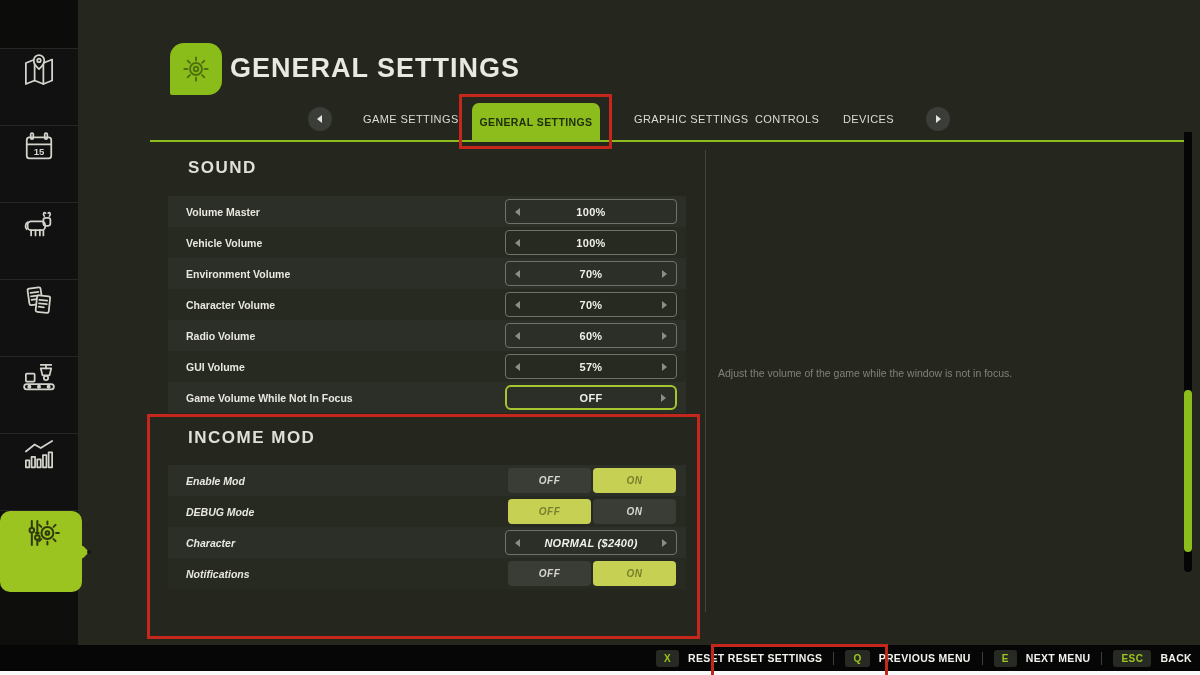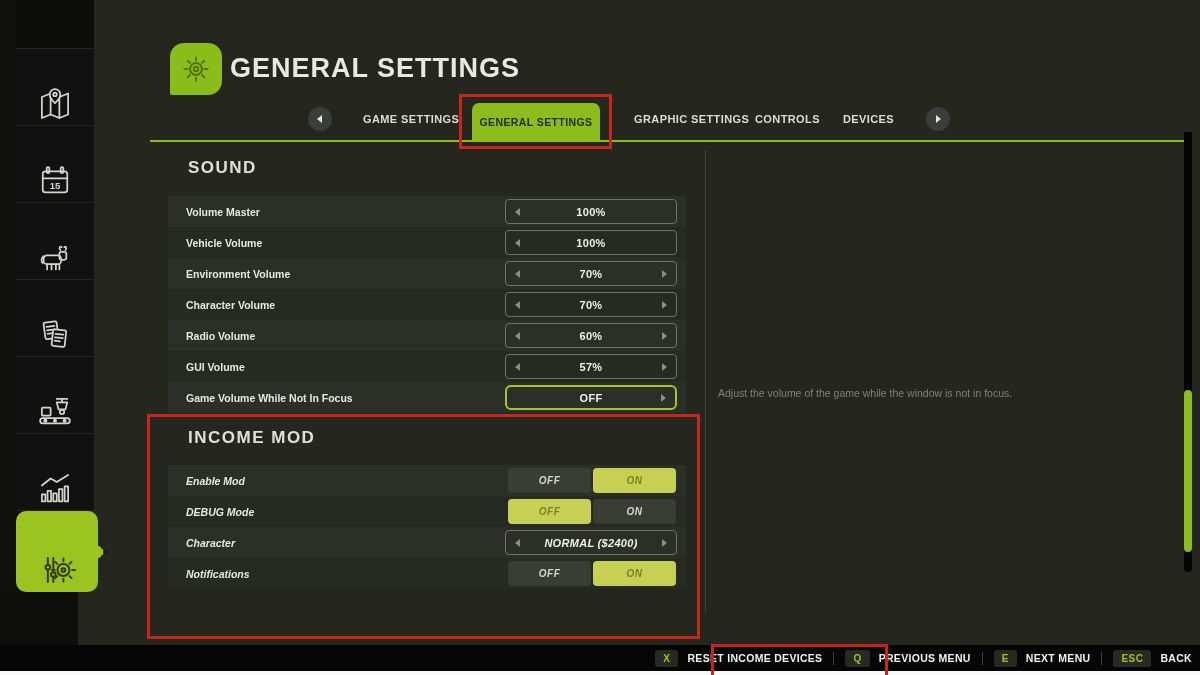--- a/index.html
+++ b/index.html
@@ -1,37 +1,37 @@
 <!DOCTYPE html>
 <html><head>
 <meta charset="utf-8">
 <style>
   * { margin:0; padding:0; box-sizing:border-box; }
   body { background:#000; font-family:"Liberation Sans", sans-serif; }
   .screen { position:relative; width:1200px; height:675px; background:#25271f; overflow:hidden; }
 
   
   .sidebar { position:absolute; left:0; top:0; width:78px; height:645px; background:#0f100e; z-index:2; }
-  .side-cell { position:absolute; left:16px; width:78px; border-bottom:1px solid #262623; display:flex; align-items:flex-end; justify-content:center; background:#101110; }
+  .side-cell { position:absolute; left:0; width:78px; border-bottom:1px solid #262623; display:flex; align-items:flex-start; justify-content:center; background:#101110; }
   .side-cell.active { background:#9cc421; border-radius:10px; width:82px; z-index:3; border-bottom:none; }
   .side-cell.active .notch { position:absolute; right:-5px; top:50%; width:10px; height:10px; background:#9cc421; transform:translateY(-50%) rotate(45deg); border-radius:2px; }
   .side-cell.active .dot { position:absolute; right:-9px; top:50%; width:4px; height:4px; background:#141510; border-radius:50%; transform:translateY(-50%); }
   .sicon { stroke:#d4d4cc; fill:none; stroke-width:2; stroke-linecap:round; stroke-linejoin:round; }
   .sicon-dark { stroke:#2f3a0c; fill:none; stroke-width:2.2; stroke-linecap:round; stroke-linejoin:round; }
   .side-filler { position:absolute; left:0; top:592px; width:78px; height:53px; background:#0e0f0d; }
 
   
   .hdr-icon { position:absolute; left:170px; top:43px; width:52px; height:52px; background:#8abc1a; border-radius:14px 14px 14px 2px; display:flex; align-items:center; justify-content:center; }
   .page-title { position:absolute; left:230px; top:53px; font-size:27px; font-weight:600; color:#e9e9e1; letter-spacing:1px; }
 
   
   .tab-circle { position:absolute; top:107px; width:24px; height:24px; border-radius:50%; background:#3b3d38; display:flex; align-items:center; justify-content:center; cursor:pointer; }
   .tri-l { width:0; height:0; border-top:4px solid transparent; border-bottom:4px solid transparent; border-right:5px solid #e4e4de; margin-right:1px; }
   .tri-r { width:0; height:0; border-top:4px solid transparent; border-bottom:4px solid transparent; border-left:5px solid #e4e4de; margin-left:1px; }
-  .tab-label { position:absolute; top:113px; font-size:11px; font-weight:bold; color:#dcdcd4; letter-spacing:.4px; cursor:pointer; }
+  .tab-label { position:absolute; top:113px; font-size:11px; font-weight:normal; color:#dcdcd4; letter-spacing:.4px; cursor:pointer; }
   .tab-active { position:absolute; left:472px; top:103px; width:128px; height:37px; background:#8cbd1d; border-radius:7px 7px 0 0; display:flex; align-items:center; justify-content:center; font-size:10.5px; font-weight:bold; color:#20300a; letter-spacing:.4px; cursor:pointer; }
   .tab-underline { position:absolute; left:150px; top:140px; width:1040px; height:2px; background:#8cbd1d; }
 
   
   .section-title { position:absolute; left:168px; font-size:17px; font-weight:600; color:#e0e0d8; letter-spacing:1.5px;margin-left:20px; }
   .rows { position:absolute; left:168px; width:518px; }
   .srow { position:relative; width:518px; height:31px; }
   .srow:nth-child(odd) { background:#2c2f27; }
   .srow:nth-child(even) { background:#272a21; }
   .rlabel { position:absolute; left:18px; top:10px; font-size:10.5px; font-weight:bold; color:#e8e8e0; }
@@ -40,21 +40,21 @@
   .val { font-size:11px; font-weight:bold; color:#f0f0ea; letter-spacing:.3px; }
   .arr { position:absolute; top:50%; transform:translateY(-50%); cursor:pointer; }
   .arr-l { left:9px; width:0; height:0; border-top:4px solid transparent; border-bottom:4px solid transparent; border-right:5px solid #8b8e84; }
   .arr-r { right:9px; width:0; height:0; border-top:4px solid transparent; border-bottom:4px solid transparent; border-left:5px solid #8b8e84; }
   .tglgrp { position:absolute; left:340px; top:3px; width:168px; height:25px; display:flex; gap:2px; }
   .tgl-btn { flex:1; border-radius:4px; background:#3a3d36; color:#d6d6ce; font-size:10px; font-weight:bold; display:flex; align-items:center; justify-content:center; letter-spacing:.5px; cursor:pointer; }
   .tgl-btn.active { background:#c6d153; color:#79812c; }
 
   
   .vdivider { position:absolute; left:705px; top:150px; width:1px; height:462px; background:#43463d; }
-  .help-text { position:absolute; left:718px; top:387px; width:420px; font-size:10.5px; color:#7f8278; }
+  .help-text { position:absolute; left:718px; top:367px; width:420px; font-size:10.5px; color:#7f8278; }
 
   
   .scroll-track { position:absolute; left:1184px; top:132px; width:8px; height:440px; background:#050505; border-radius:0 0 4px 4px; cursor:pointer; }
   .scroll-thumb { position:absolute; left:1184px; top:390px; width:8px; height:162px; background:#8cbd1d; border-radius:4px; cursor:pointer; }
 
   
   .bottom-bar { position:absolute; left:0; top:645px; width:1200px; height:26px; background:#060606; display:flex; align-items:center; justify-content:flex-end; padding-right:8px; z-index:4; }
   .bb-item { display:flex; align-items:center; cursor:pointer; }
   .key-badge { background:#262a22; color:#9dc41e; font-size:10px; font-weight:bold; padding:3px 8px; border-radius:3px; letter-spacing:.5px; }
   .bb-label { color:#f2f2ec; font-size:10.5px; font-weight:bold; letter-spacing:.3px; margin-left:9px; }
@@ -281,21 +281,21 @@
 
   <div class="vdivider"></div>
   <div class="help-text">Adjust the volume of the game while the window is not in focus.</div>
 
   <div class="scroll-track"></div>
   <div class="scroll-thumb"></div>
 
   <div class="bottom-bar">
     <div class="bb-item">
       <span class="key-badge">X</span>
-      <span class="bb-label">RESET INCOME DEVICES</span>
+      <span class="bb-label">RESET RESET SETTINGS</span>
     </div>
     <span class="bb-div"></span>
     <div class="bb-item">
       <span class="key-badge">Q</span>
       <span class="bb-label">PREVIOUS MENU</span>
     </div>
     <span class="bb-div"></span>
     <div class="bb-item">
       <span class="key-badge">E</span>
       <span class="bb-label">NEXT MENU</span>

